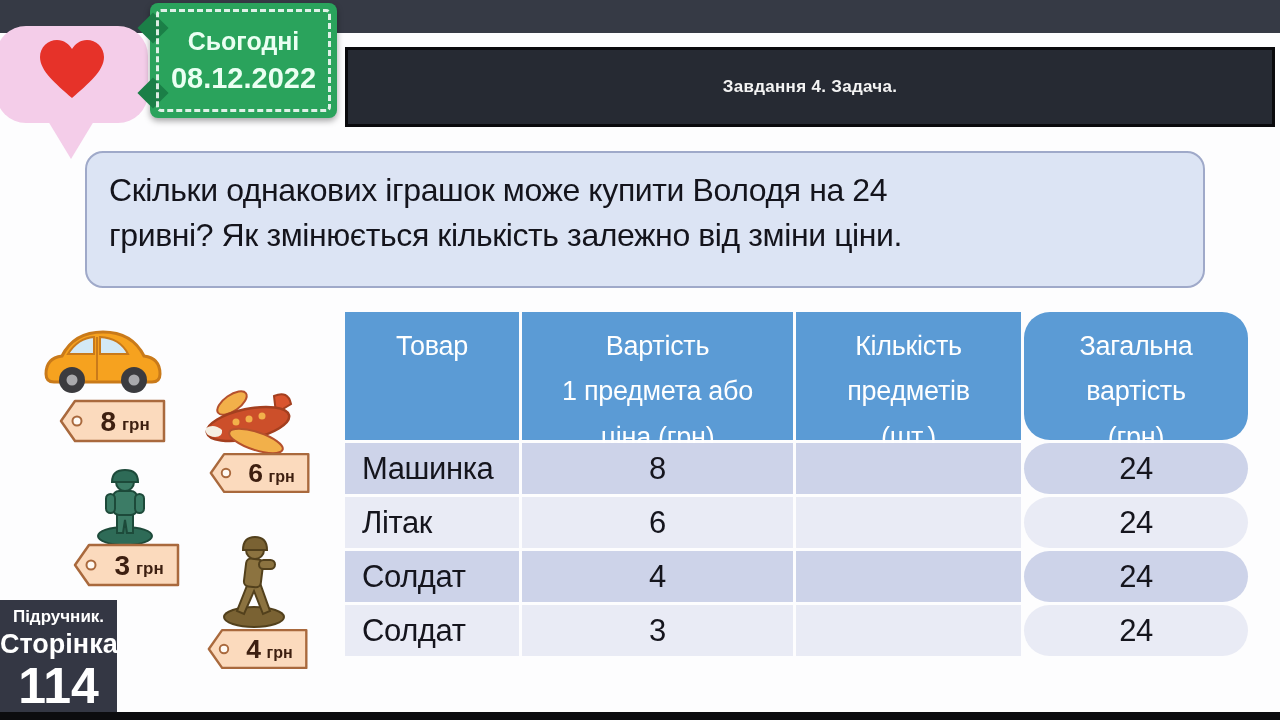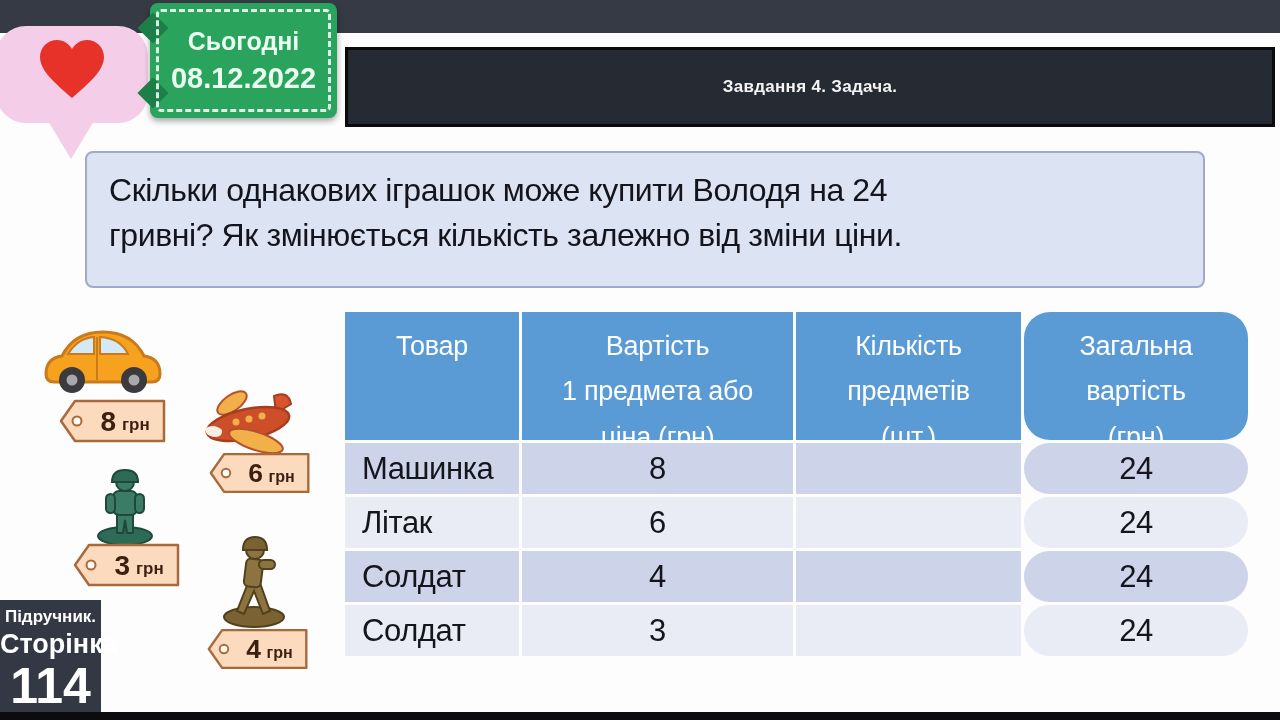--- a/index.html
+++ b/index.html
@@ -48,21 +48,21 @@
   .like-bubble .tail {
     position:absolute; left:52px; top:95px; width:0; height:0;
     border-left:23px solid transparent; border-right:23px solid transparent;
     border-top:38px solid #f4cde9;
   }
   .like-bubble svg { position:absolute; left:44px; top:14px; }
 
   
   .question-box {
     position:absolute; left:85px; top:151px; width:1120px; height:137px;
-    background:#dce4f4; border:2px solid #9fa9c9; border-radius:8px;
+    background:#dce4f4; border:2px solid #9fa9c9; border-radius:18px;
     padding:15px 22px; color:#14141c;
     font-size:32px; line-height:1.42; letter-spacing:-0.4px;
     white-space:pre-line;
   }
 
   
   .price-table { position:absolute; left:345px; top:312px; }
   .t-row { display:flex; gap:3px; margin-bottom:3px; }
   .cell { display:flex; align-items:center; }
   .c1 { width:174px; } .c2 { width:271px; } .c3 { width:225px; } .c4 { width:224px;border-radius:26px; }
@@ -72,21 +72,21 @@
     justify-content:center; align-items:flex-start; text-align:center;
     padding-top:12px; white-space:pre-line;
   }
   .t-body .cell { height:51px; font-size:31px; color:#15151d; letter-spacing:-0.4px; justify-content:center; }
   .t-body .cell.c1 { justify-content:flex-start; padding-left:17px; }
   .row-dark  .cell { background:#cdd3e9; }
   .row-light .cell { background:#e9ebf5; }
 
   
   .page-badge {
-    position:absolute; left:0; top:600px; width:101px; height:112px;
+    position:absolute; left:0; top:600px; width:117px; height:112px;
     background:#343744; color:#fff; text-align:center; padding-top:7px; z-index:2;
   }
   .page-badge .pb1 { font-size:17px; font-weight:bold; }
   .page-badge .pb2 { font-size:27px; font-weight:bold; margin-top:2px; }
   .page-badge .pb3 { font-size:50px; font-weight:bold; line-height:1.04; }
 
   
   .toy { position:absolute; }
   .tag-num  { font-size:28px; font-weight:bold; fill:#3d1f10; font-family:"Liberation Sans","DejaVu Sans",sans-serif; }
   .tag-unit { font-size:17px; font-weight:bold; fill:#3d1f10; font-family:"Liberation Sans","DejaVu Sans",sans-serif; }

